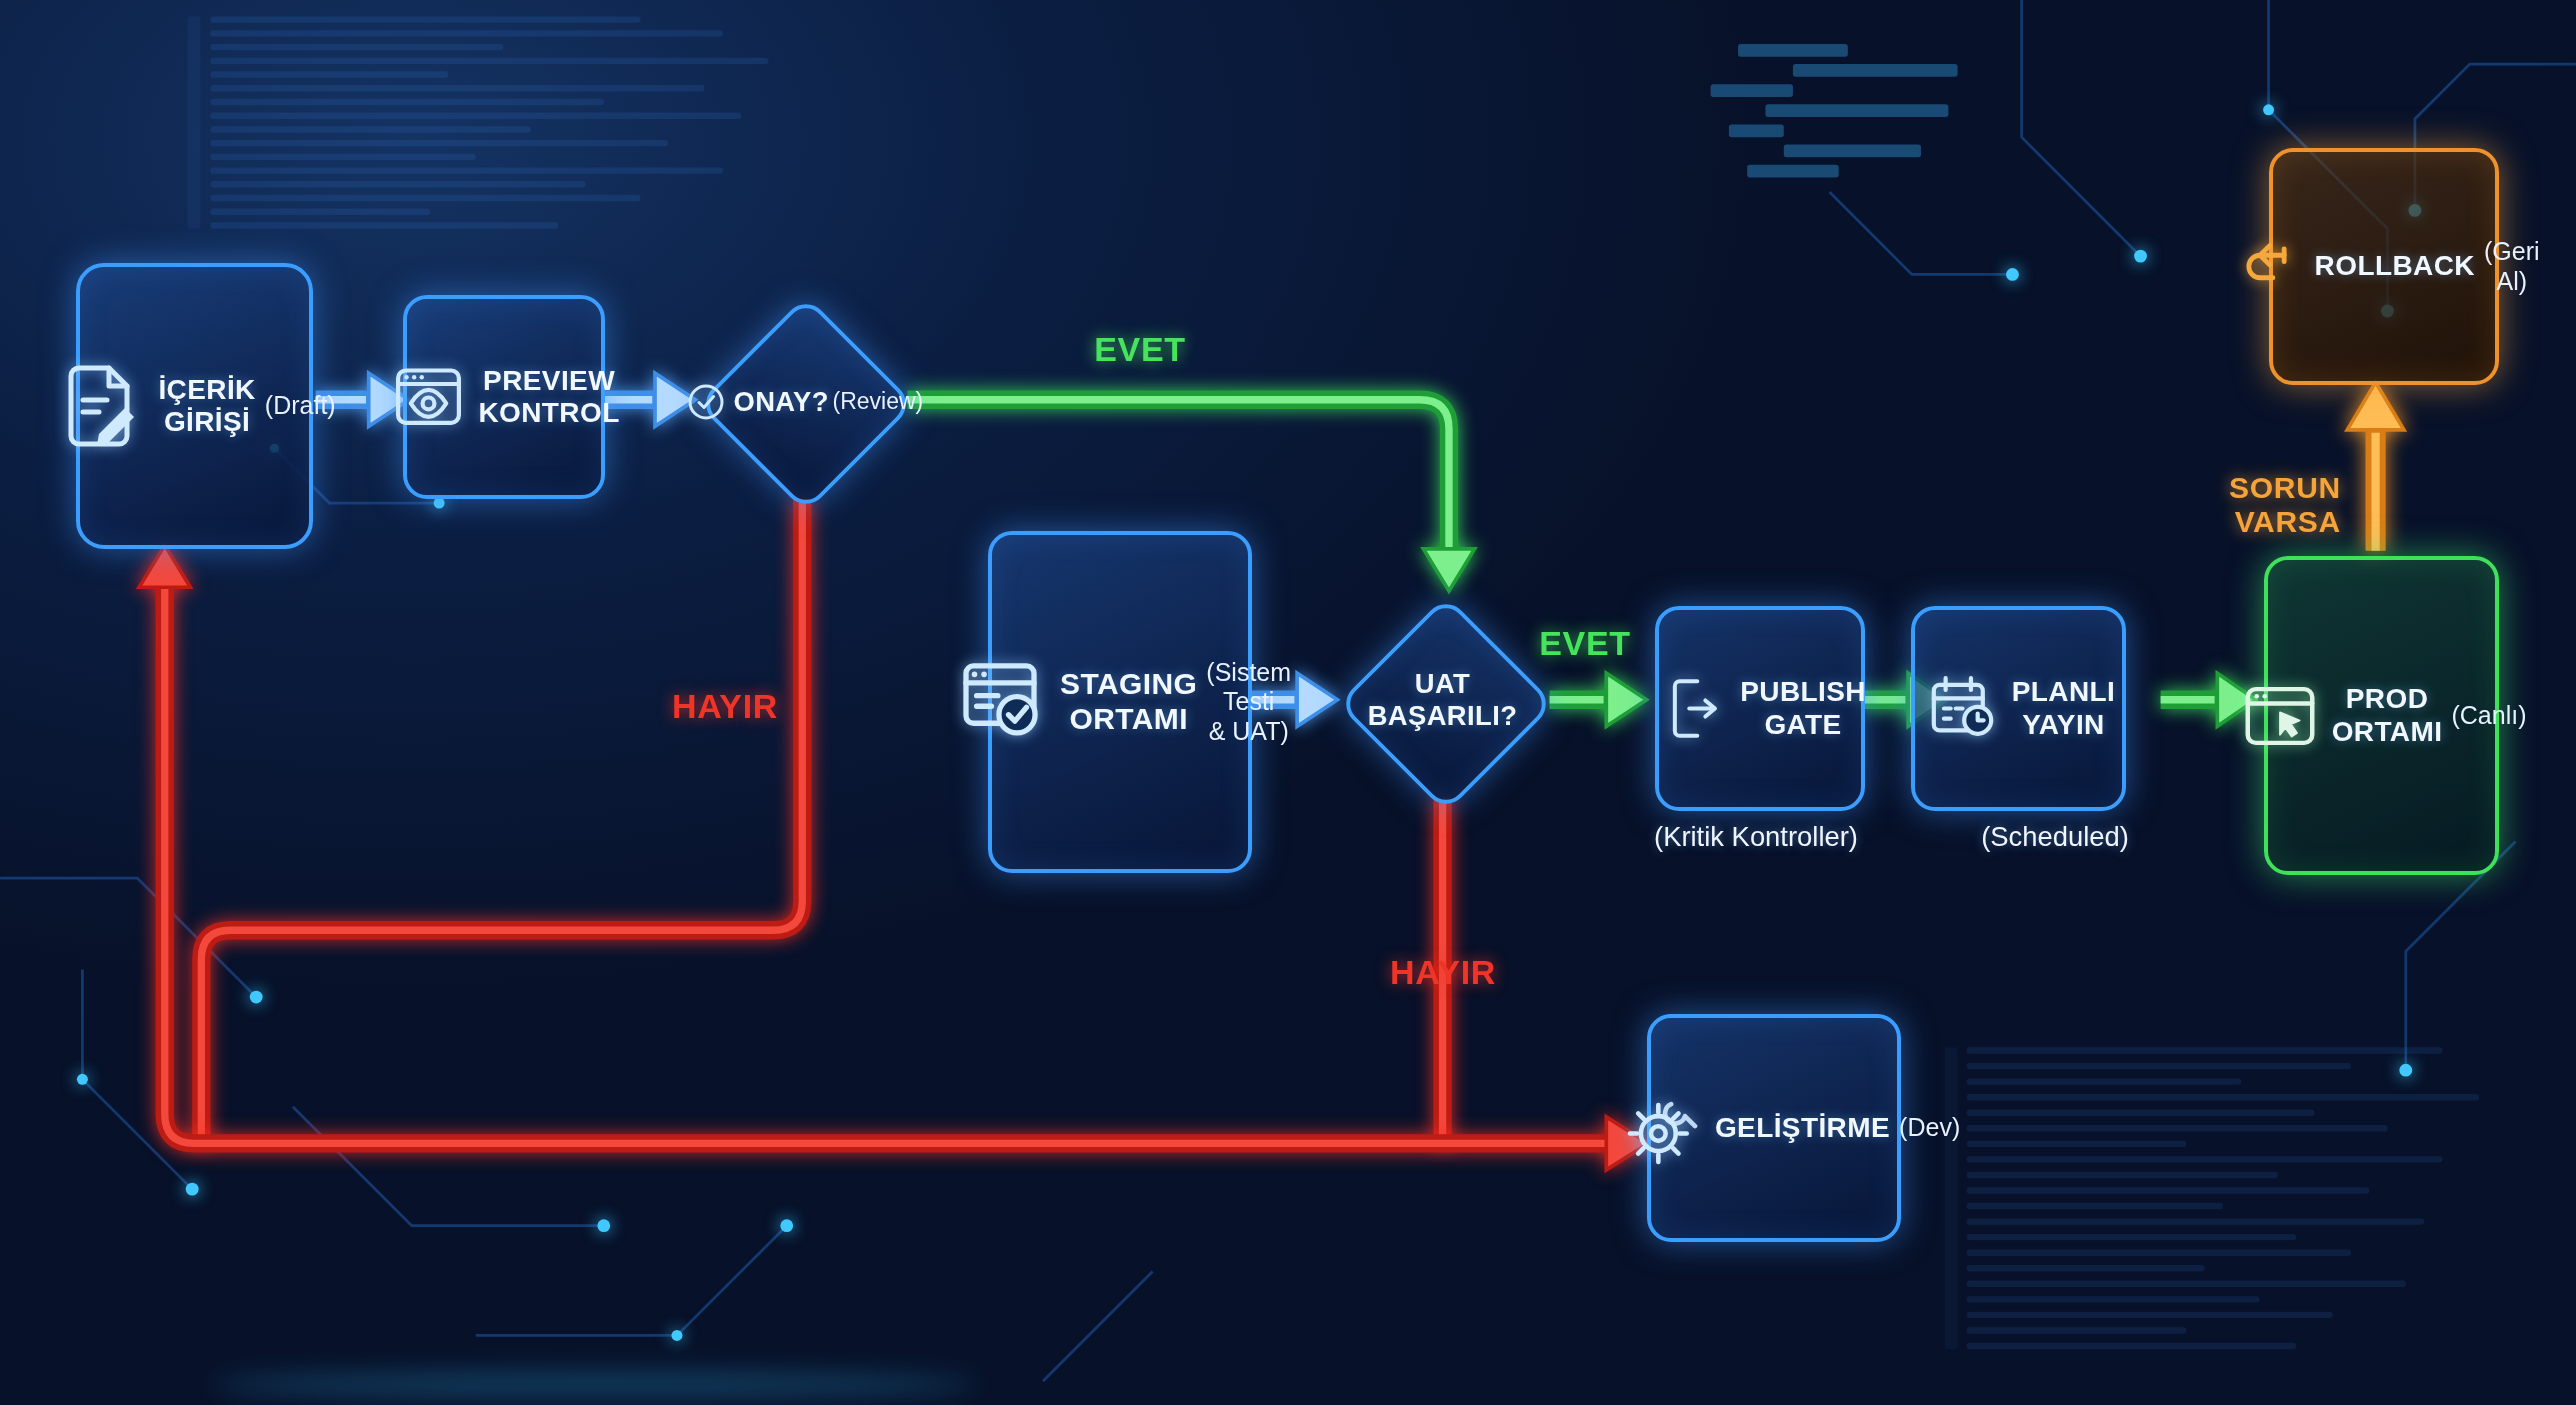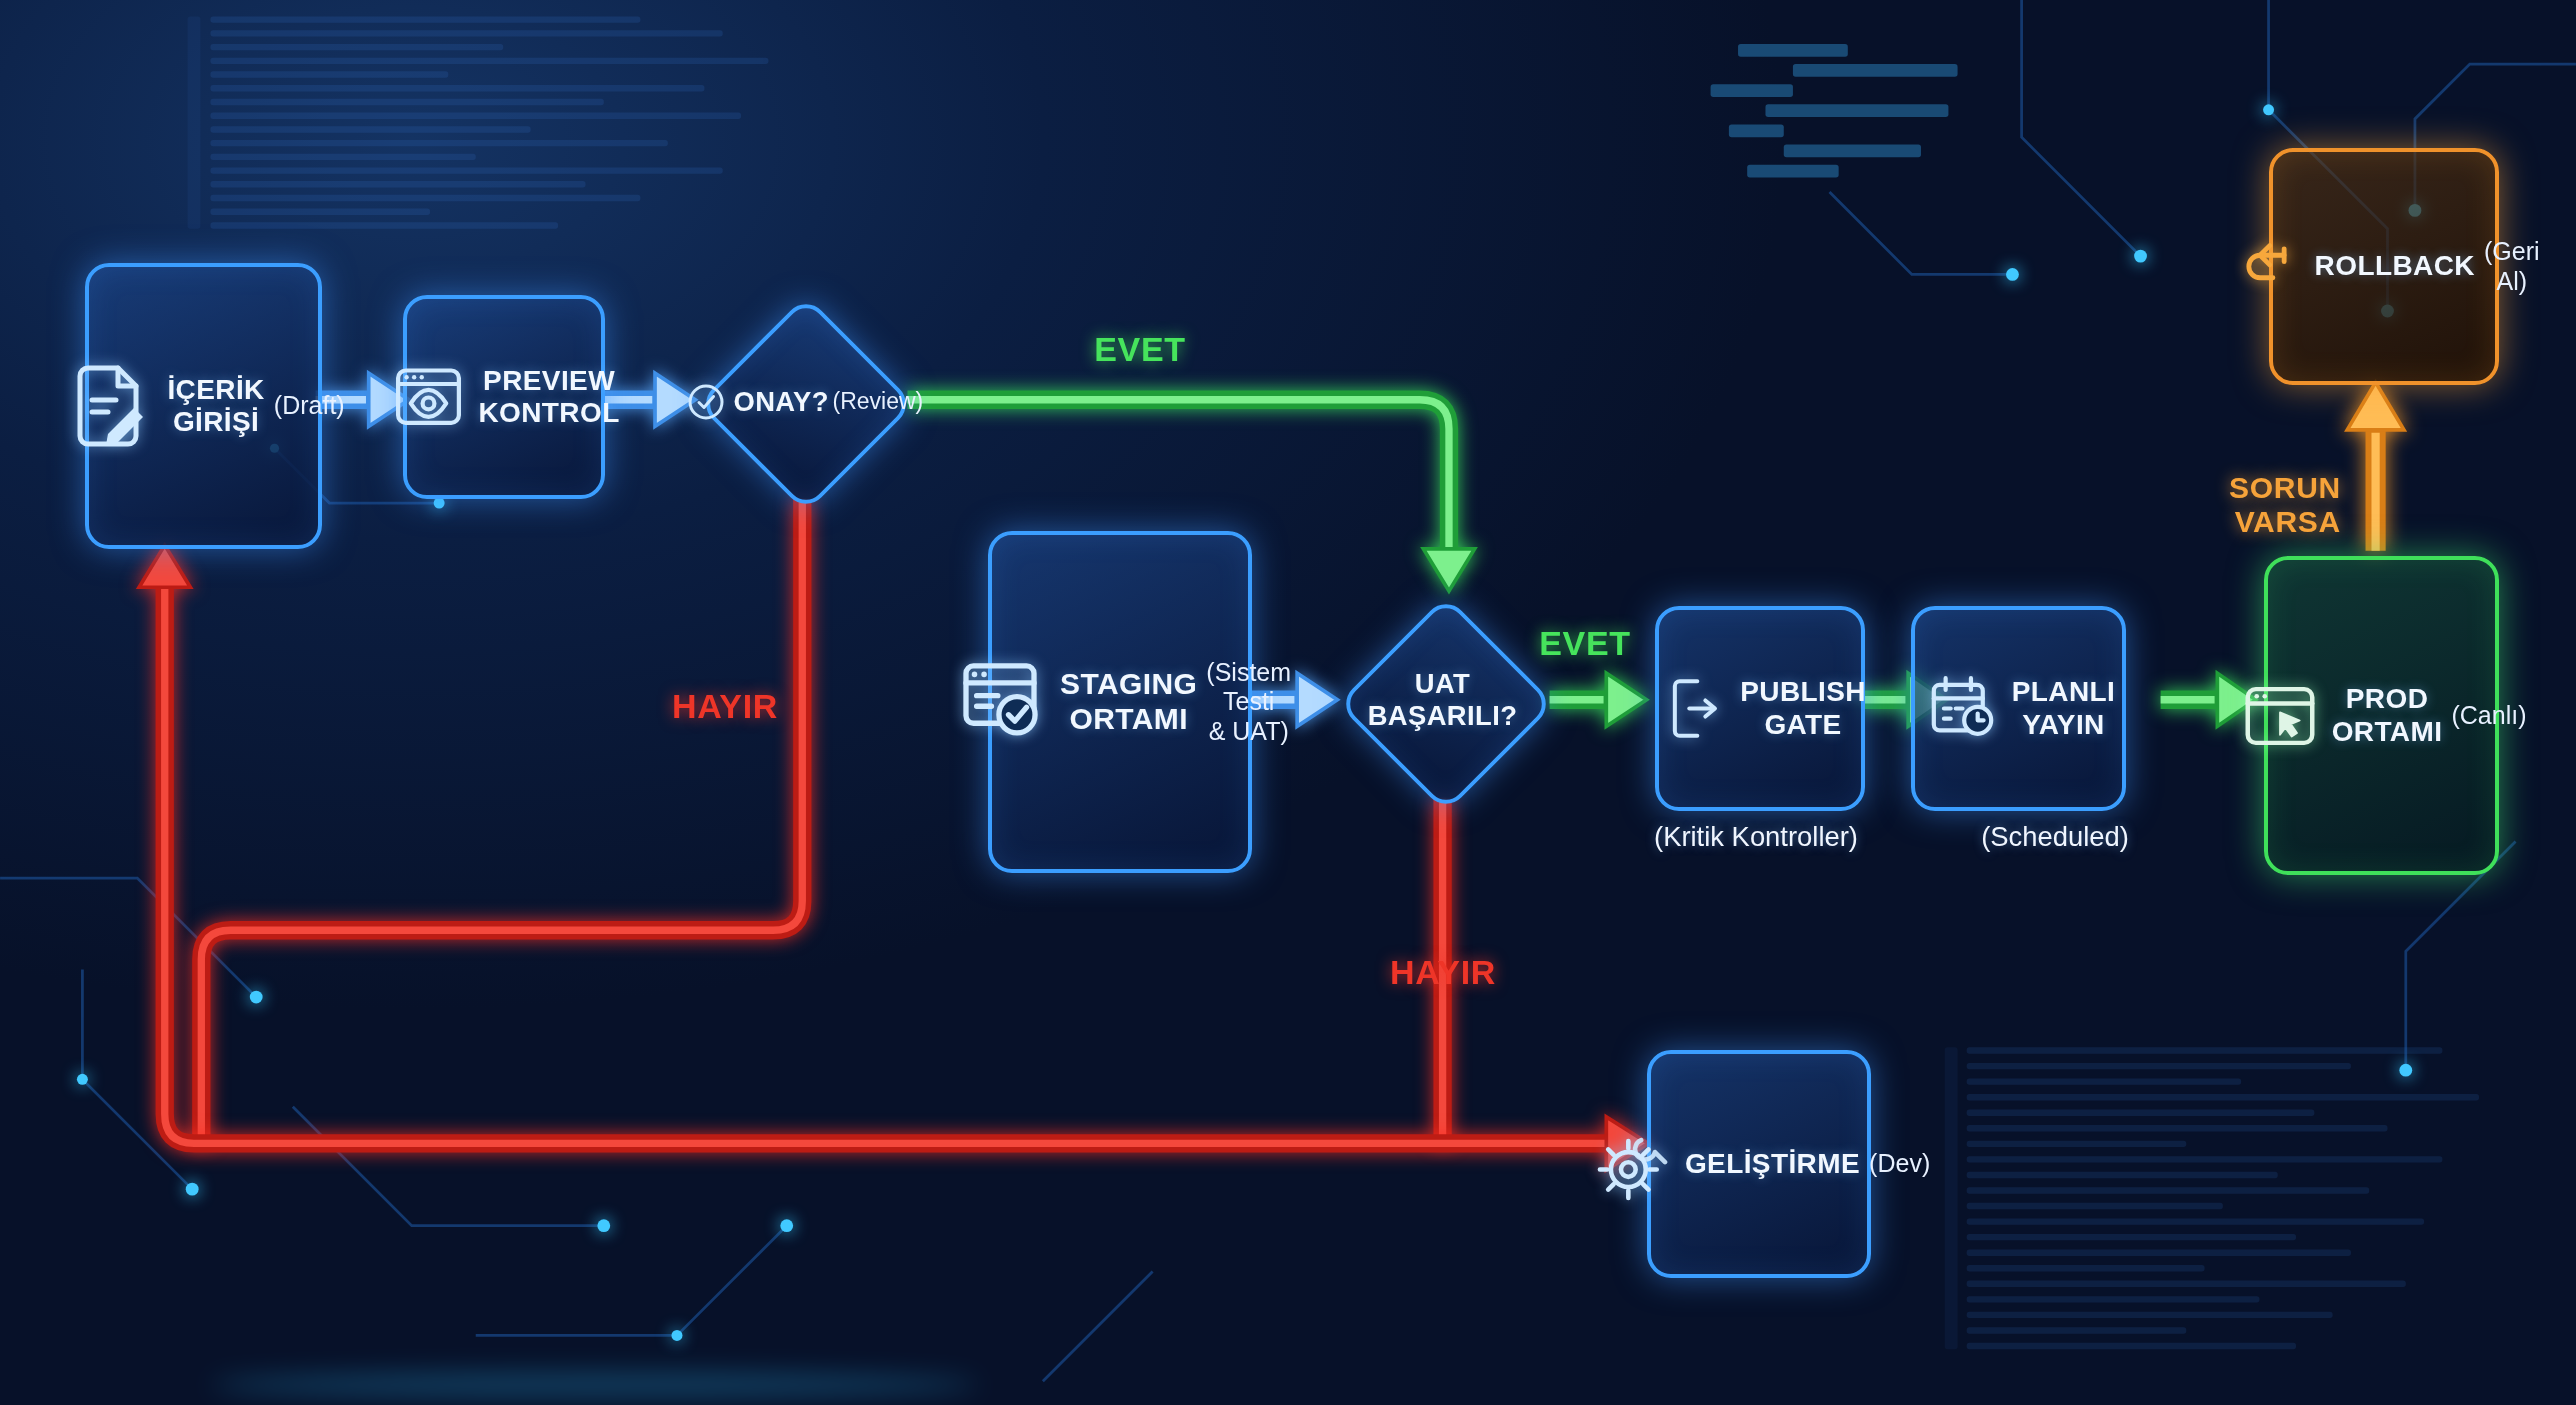--- a/index.html
+++ b/index.html
@@ -232,21 +232,21 @@
     </g>
   </svg>
 
   <div class="edge-label yes" style="left:1140px;top:349px;">EVET</div>
   <div class="edge-label yes" style="left:1585px;top:643px;">EVET</div>
   <div class="edge-label no" style="left:725px;top:706px;">HAYIR</div>
   <div class="edge-label no" style="left:1443px;top:972px;">HAYIR</div>
   <div class="edge-label warn" style="left:2285px;top:490px;">SORUN
 VARSA</div>
 
-  <div class="node" style="left:85px;top:263px;width:229px;height:278px;">
+  <div class="node" style="left:76px;top:263px;width:229px;height:278px;border-radius:28px;">
     <span class="nicon">
       <svg width="96" height="96" viewBox="0 0 96 96" fill="none" stroke="currentColor" stroke-width="5" stroke-linecap="round" stroke-linejoin="round">
         <path d="M26 10h30l18 18v50a8 8 0 0 1-8 8H26a8 8 0 0 1-8-8V18a8 8 0 0 1 8-8z"></path>
         <path d="M56 10v18h18"></path>
           <path d="M30 42h24M30 54h16"></path>
         <path d="M46 76l26-26 9 9-26 26-11 2z" fill="currentColor" stroke="none"></path>
       </svg>
     </span>
     <div class="ntitle">İÇERİK
 GİRİŞİ</div>
@@ -354,21 +354,21 @@
       <svg width="77" height="77" viewBox="0 0 96 96" fill="none" stroke="currentColor" stroke-width="6" stroke-linecap="round" stroke-linejoin="round">
         <path d="M70 34H40a14 14 0 0 0 0 28h16"></path>
           <path d="M52 22 40 34l12 12"></path>
           <path d="M70 26v16"></path>
       </svg>
     </span>
     <div class="ntitle">ROLLBACK</div>
     <div class="nsub">(Geri Al)</div>
   </div>
 
-  <div class="node" style="left:1647px;top:1050px;width:216px;height:220px;">
+  <div class="node" style="left:1647px;top:1014px;width:216px;height:220px;padding-left:30px;">
     <span class="nicon">
       <svg width="88" height="88" viewBox="0 0 96 96" fill="none" stroke="currentColor" stroke-width="5" stroke-linecap="round" stroke-linejoin="round">
         <circle cx="44" cy="54" r="19"></circle>
           <circle cx="44" cy="54" r="8"></circle>
         <path d="M44 31v-8M44 77v8M21 54h-8M67 54h8M28 38l-6-6M60 70l6 6M28 70l-6 6M60 38l6-6"></path>
         <path d="M58 22a11 11 0 1 0 15 13l11 11" opacity="0.9"></path>
       </svg>
     </span>
     <div class="ntitle">GELİŞTİRME</div>
     <div class="nsub">(Dev)</div>

